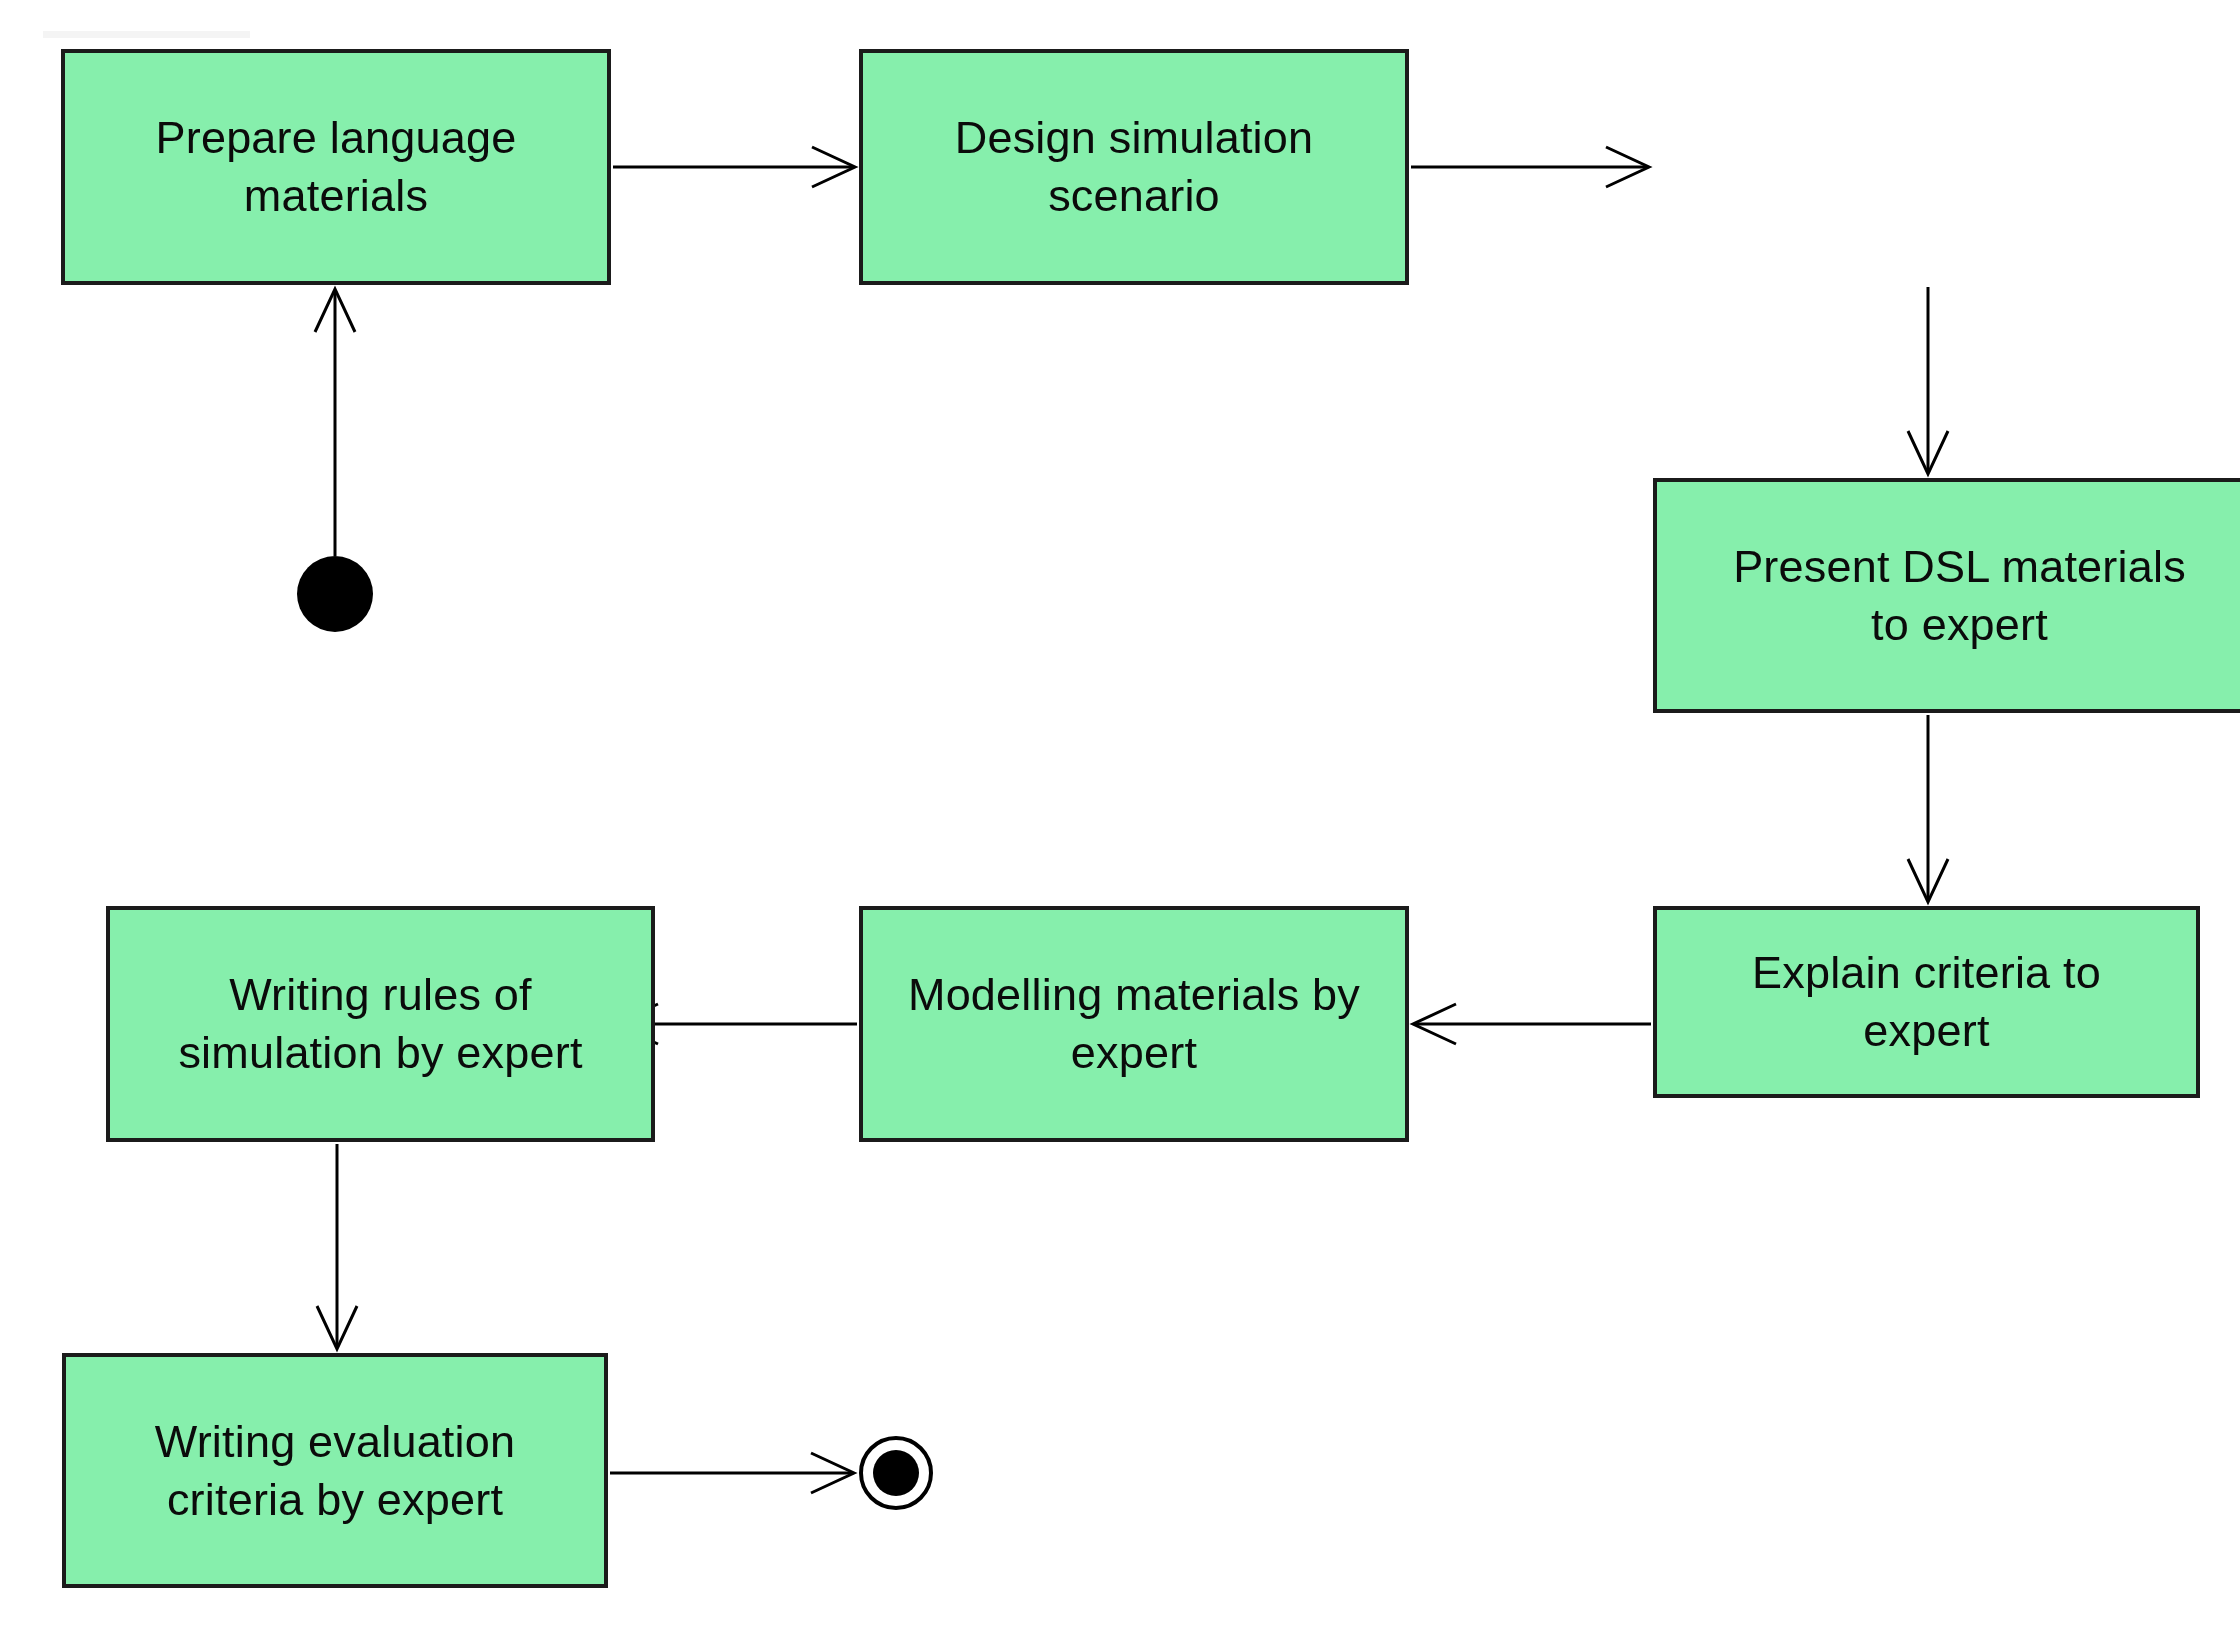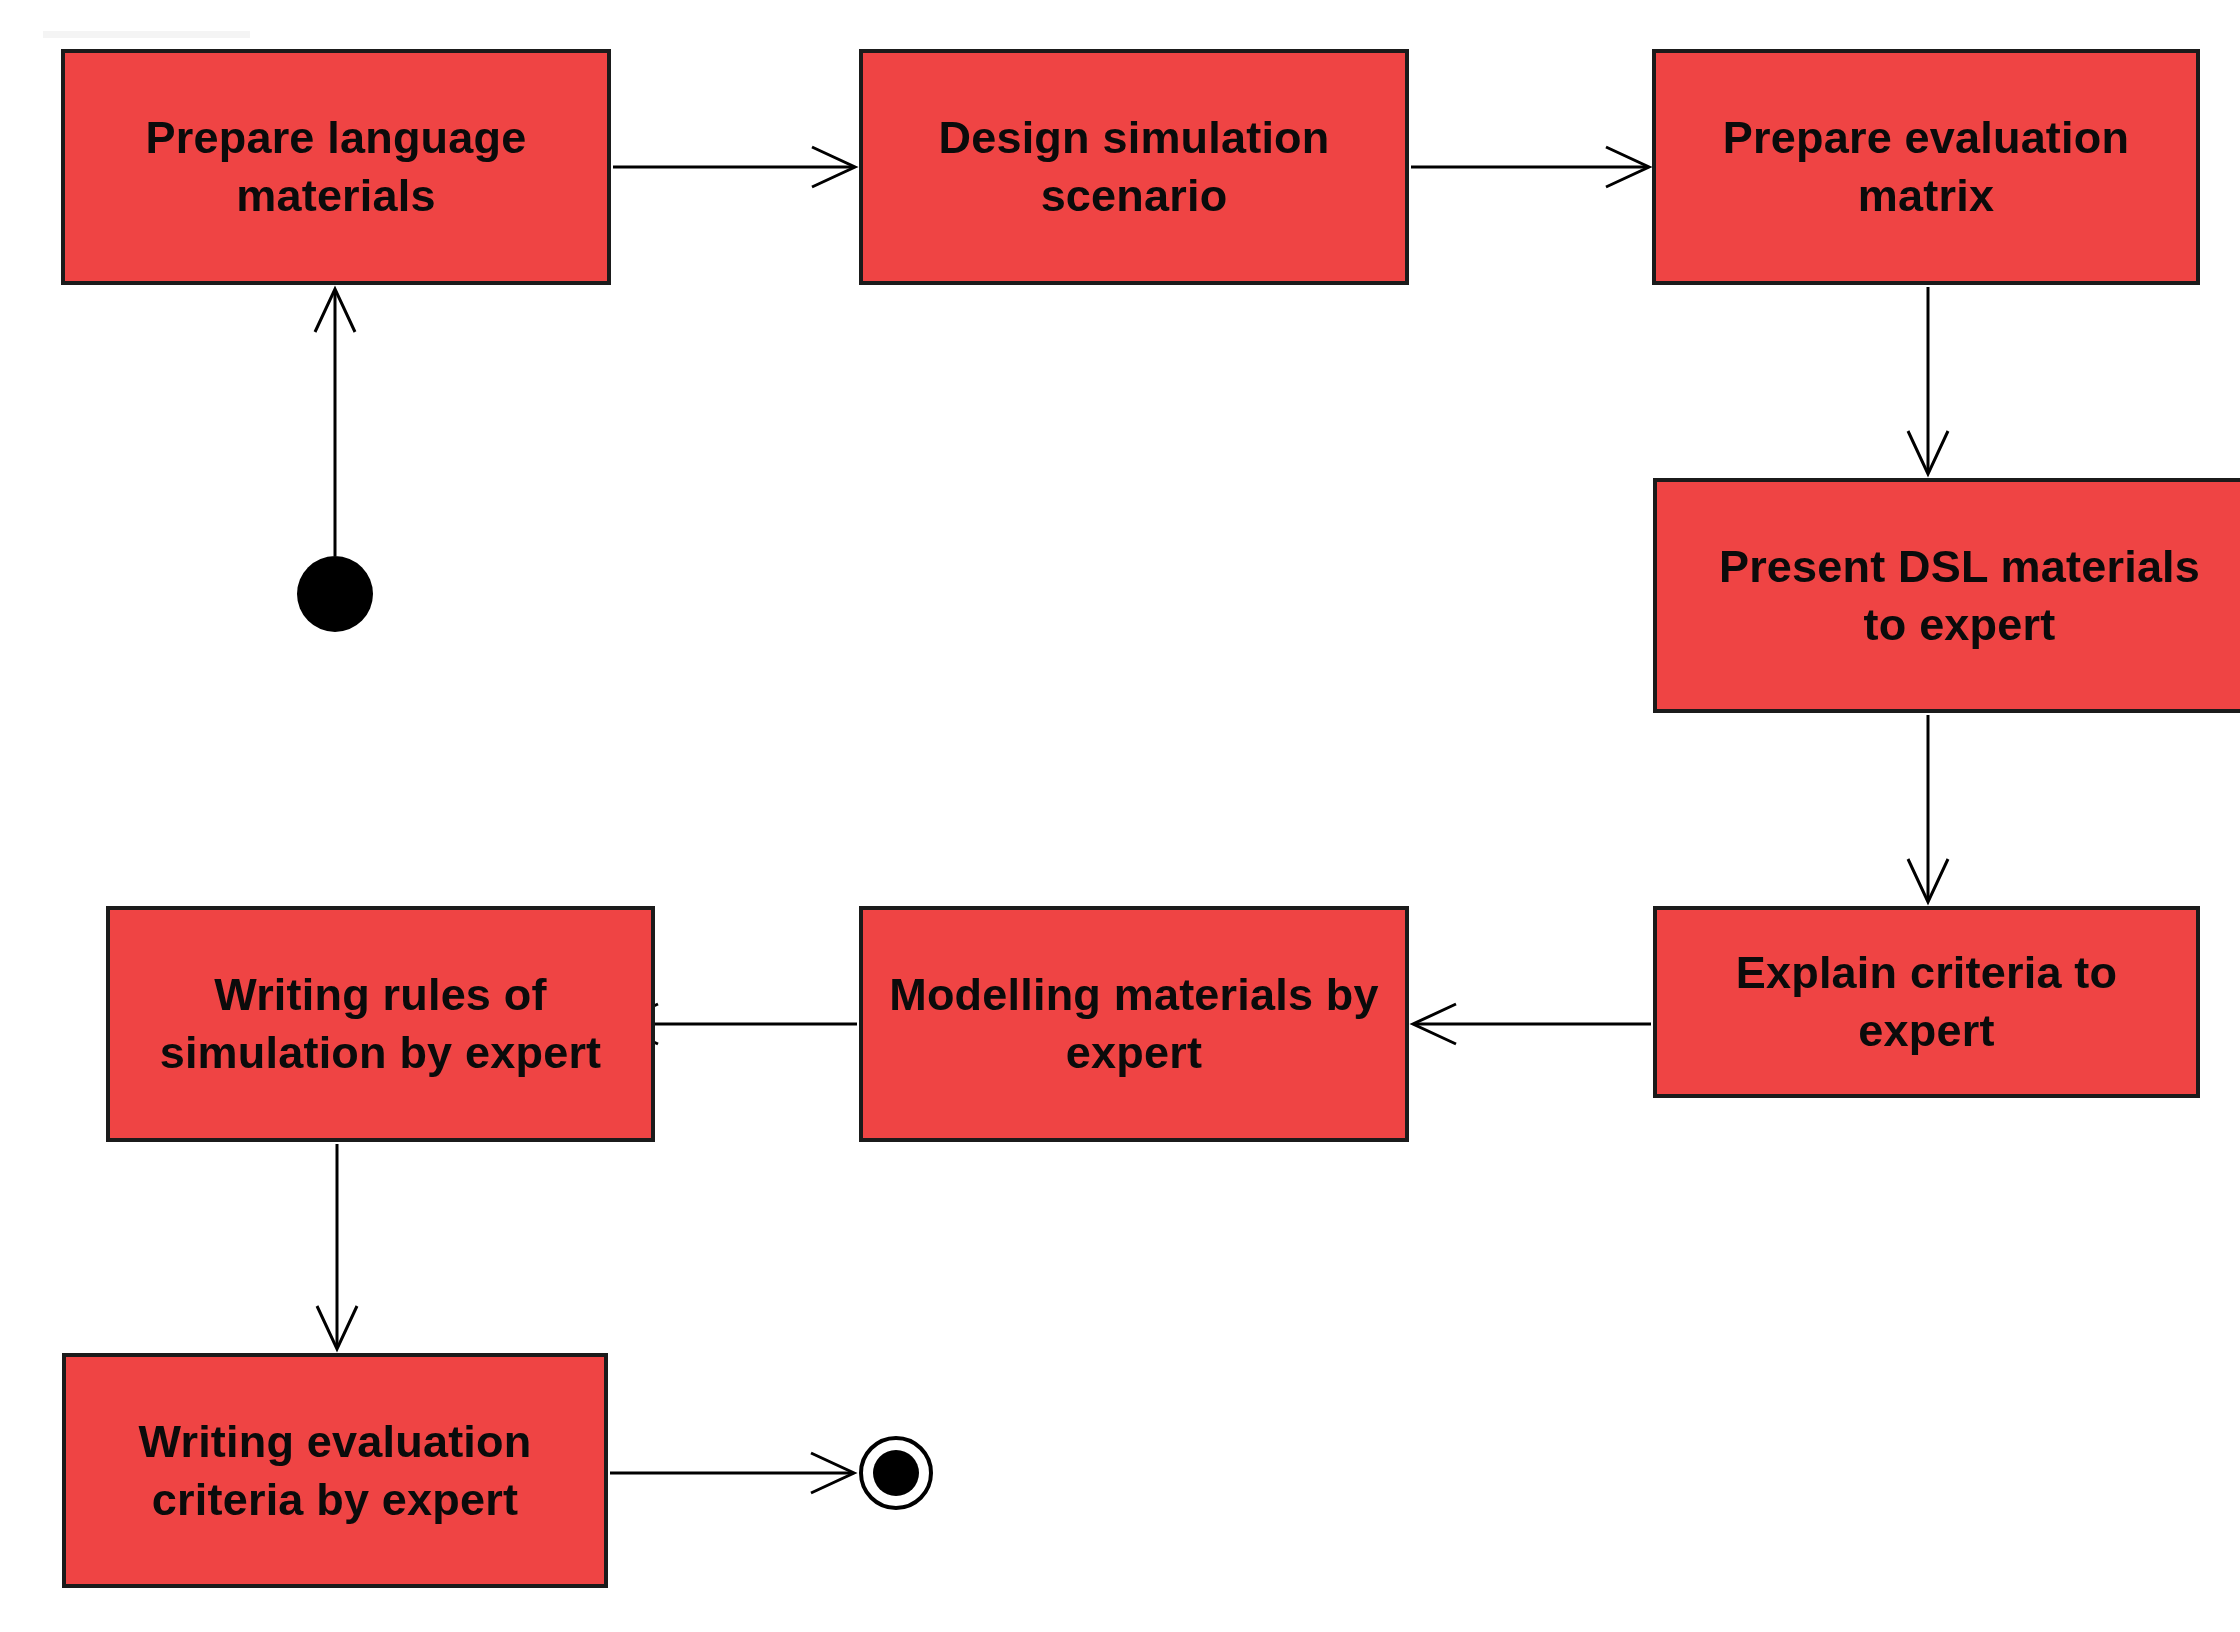--- a/index.html
+++ b/index.html
@@ -11,27 +11,26 @@
     position: relative;
     width: 2240px;
     height: 1632px;
     background: #ffffff;
     font-family: "Liberation Sans", sans-serif;
     overflow: hidden;
   }
   .node {
     position: absolute;
     box-sizing: border-box;
-    background: #ef4444;
+    background: #86efac;
     border: 4px solid #1b1b1b;
     display: flex;
     align-items: center;
     justify-content: center;
     text-align: center;
-    font-weight: bold;
   }
   .node span {
     display: block;
     white-space: pre-line;
     font-size: 45px;
     line-height: 1.28;
     color: #0b0b0b;
     letter-spacing: 0.2px;
   }
   #edge-layer {
@@ -123,24 +122,20 @@
   <div class="node" style="left:61px; top:49px; width:550px; height:236px;">
     <span>Prepare language
 materials</span>
   </div>
 
   <div class="node" style="left:859px; top:49px; width:550px; height:236px;">
     <span>Design simulation
 scenario</span>
   </div>
 
-  <div class="node" style="left:1652px; top:49px; width:548px; height:236px;">
-    <span>Prepare evaluation
-matrix</span>
-  </div>
 
   <div class="node" style="left:1653px; top:478px; width:613px; height:235px;">
     <span>Present DSL materials
 to expert</span>
   </div>
 
   <div class="node" style="left:1653px; top:906px; width:547px; height:192px;">
     <span>Explain criteria to
 expert</span>
   </div>

